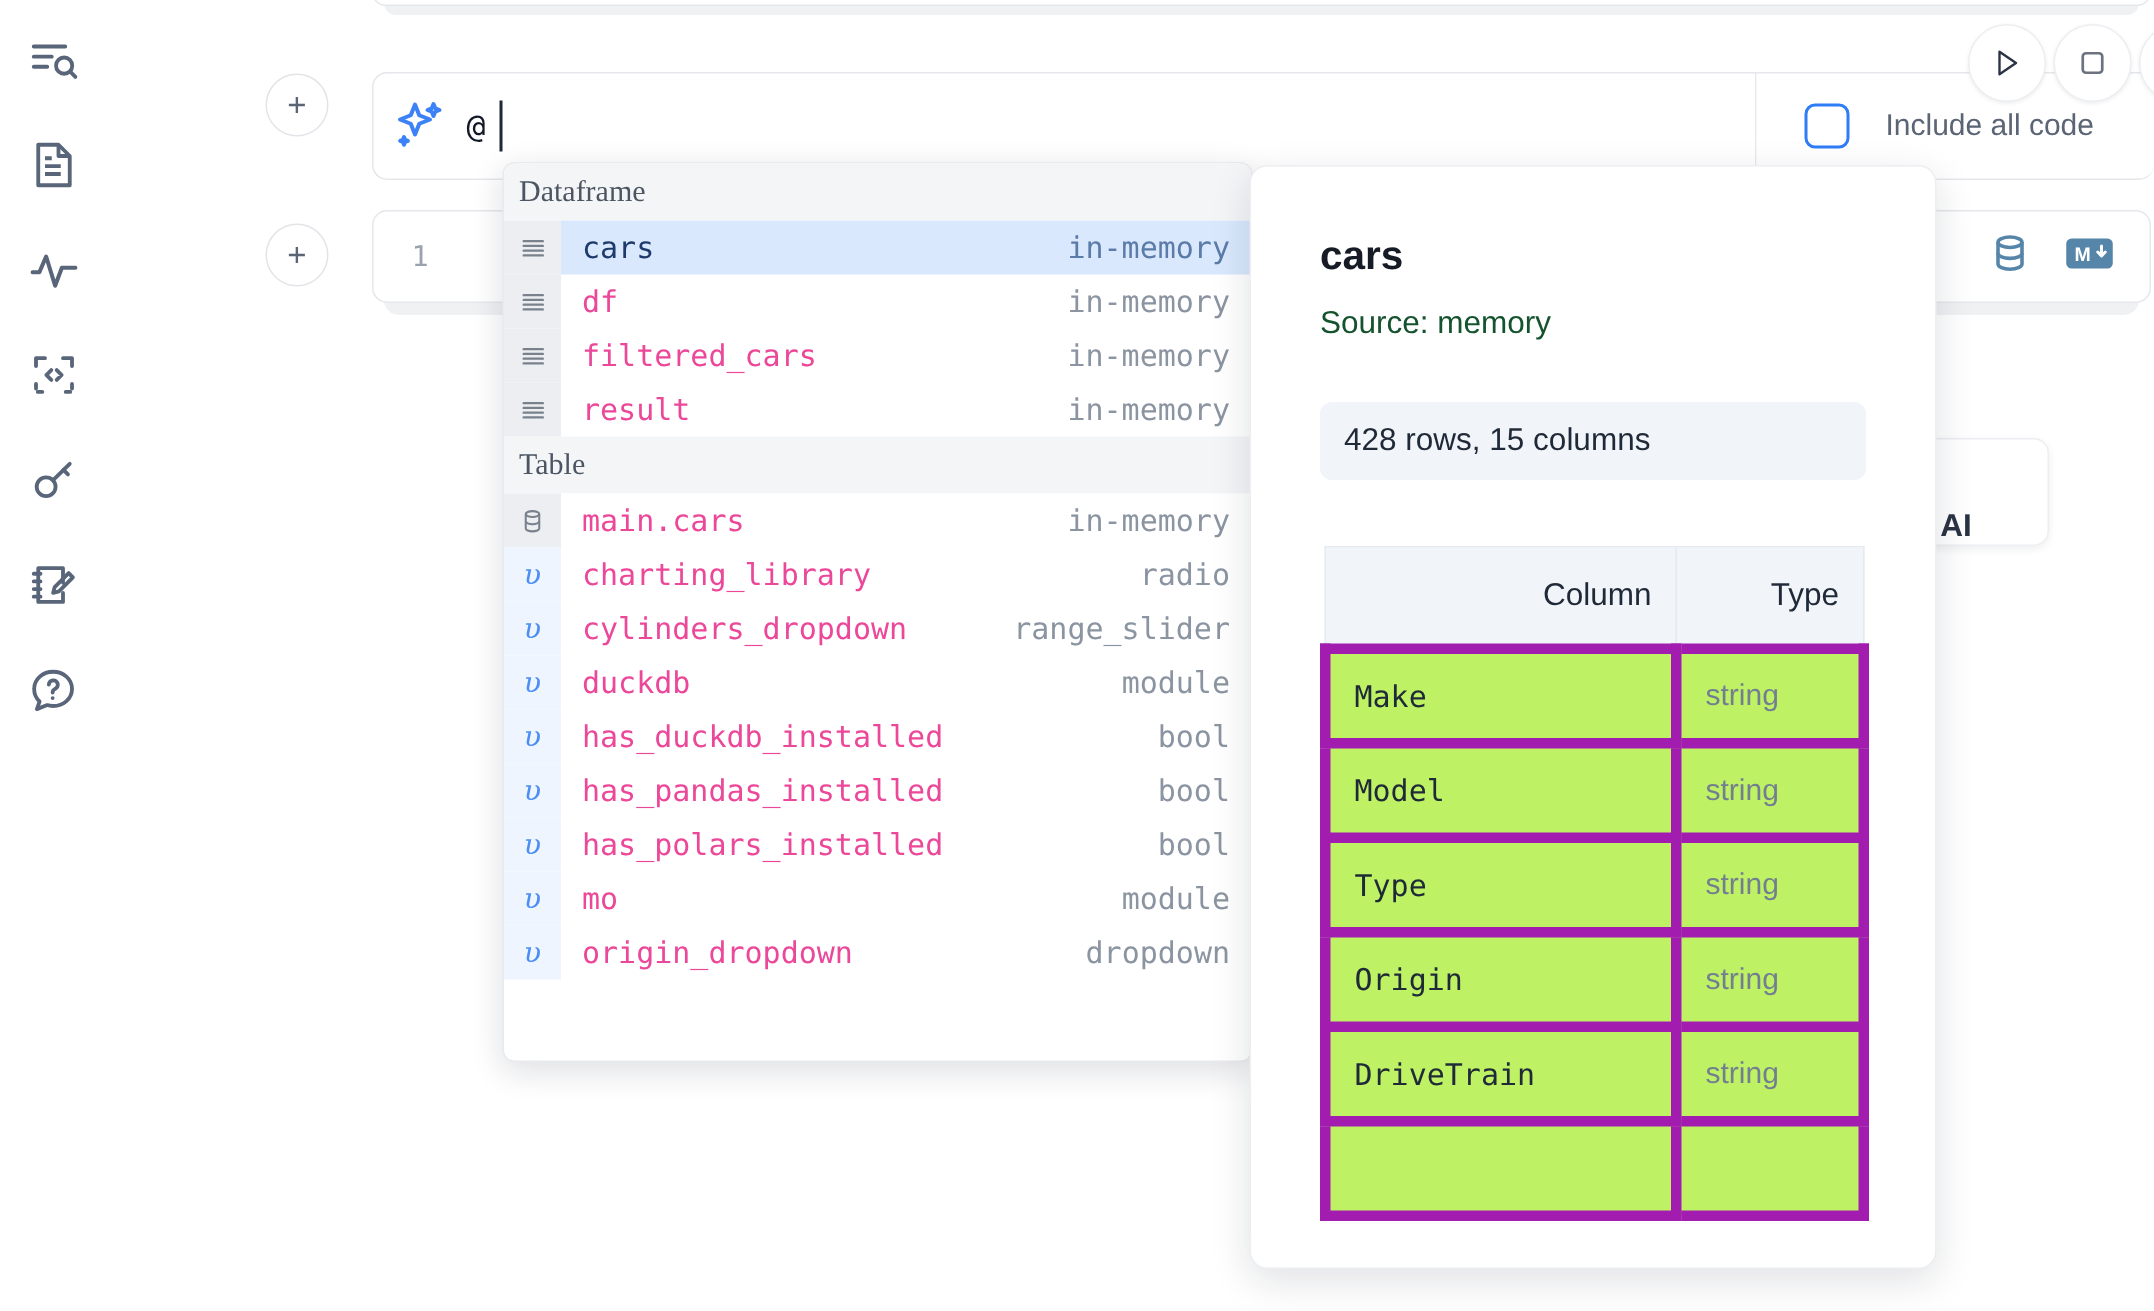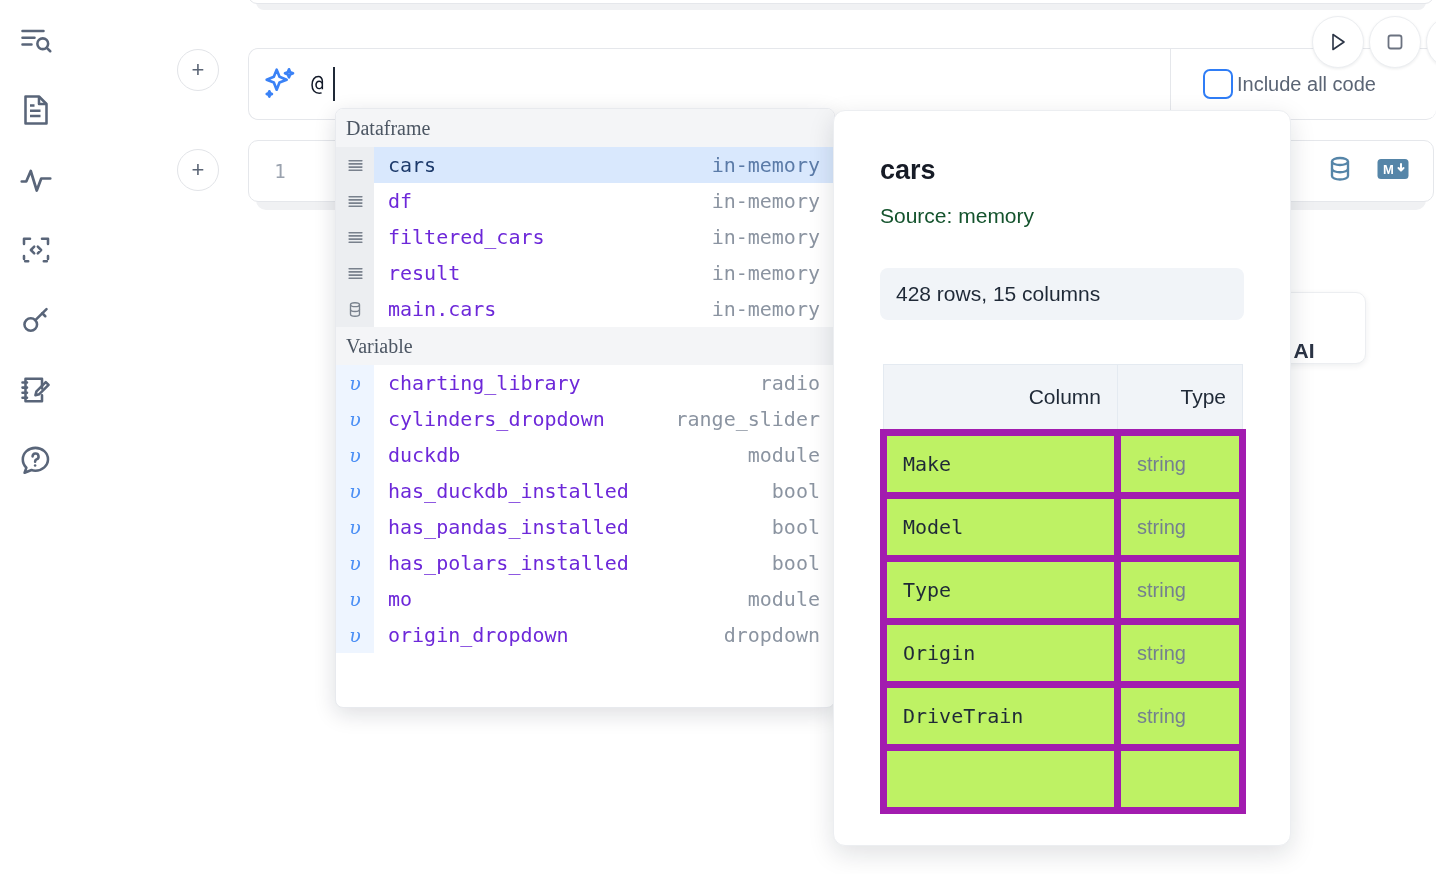--- a/index.html
+++ b/index.html
@@ -62,21 +62,21 @@
   .caret {
     position: absolute; left: 22px; top: 18px; width: 2px; height: 34px;
     background: #1f2937;
   }
 
   
   .hdr-right {
     position: absolute; left: 1170px; top: 48px; width: 266px; height: 72px;
     background: #fff; border: 1px solid #e5e7eb; border-left: 1px solid #e5e7eb;
     border-radius: 0 10px 10px 0; border-right: none;
-    display: flex; align-items: center; padding-left: 32px; gap: 4px;
+    display: flex; align-items: center; padding-left: 32px; gap: 24px;
   }
   .chk {
     width: 30px; height: 30px; border: 2px solid #2f7df6; border-radius: 7px;
     background: #fff; cursor: pointer; flex: none;
   }
   .chk-label { font-size: 20px; color: #5b6575; white-space: nowrap; }
 
   
   .round-btn {
     position: absolute; width: 52px; height: 52px; border-radius: 50%;
@@ -138,21 +138,21 @@
     width: 38px; flex: none; height: 100%;
     display: flex; align-items: center; justify-content: center;
     background: #eceef1; color: #79818d;
   }
   .ac-row.var .ic { background: #eef5ff; color: #4b8ff5; font-style: italic;
     font-family: "DejaVu Serif", serif; font-size: 19px; }
   .ac-row .body {
     flex: 1; display: flex; align-items: center; justify-content: space-between;
     padding: 0 14px 0 14px; height: 100%;
   }
-  .ac-row .nm { color: #6d28d9; white-space: nowrap; }
+  .ac-row .nm { color: #ec4899; white-space: nowrap; }
   .ac-row .tp { color: #8b94a1; white-space: nowrap; }
   .ac-row.sel .body { background: #d9e8fd; }
   .ac-row.sel .nm { color: #1d3a6b; }
   .ac-row.sel .tp { color: #5b7ba8; }
 
   
   .detail {
     position: absolute; left: 833px; top: 110px; width: 458px; height: 736px;
     background: #ffffff; border: 1px solid #eceef1; border-radius: 12px;
     box-shadow: 0 8px 26px rgba(16,24,40,.13);
@@ -338,34 +338,34 @@
         <div class="ic">
           <svg width="19" height="19" viewBox="0 0 24 24" stroke="currentColor" stroke-width="2.1" stroke-linecap="round">
             <path d="M4 6h16M4 10h16M4 14h16M4 18h16"></path>
           </svg>
         </div>
         <div class="body">
           <span class="nm">result</span>
           <span class="tp">in-memory</span>
         </div>
       </div>
+      <div class="ac-group">Table</div>
       <div class="ac-row">
         <div class="ic">
           <svg width="18" height="19" viewBox="0 0 24 24" fill="none" stroke="currentColor" stroke-width="1.8">
             <ellipse cx="12" cy="5.6" rx="6" ry="2.6"></ellipse>
             <path d="M6 5.6v12.8c0 1.45 2.69 2.6 6 2.6s6-1.15 6-2.6V5.6"></path>
             <path d="M6 12c0 1.45 2.69 2.6 6 2.6s6-1.15 6-2.6"></path>
           </svg>
         </div>
         <div class="body">
           <span class="nm">main.cars</span>
           <span class="tp">in-memory</span>
         </div>
       </div>
-      <div class="ac-group">Variable</div>
       <div class="ac-row var">
         <div class="ic">υ</div>
         <div class="body">
           <span class="nm">charting_library</span>
           <span class="tp">radio</span>
         </div>
       </div>
       <div class="ac-row var">
         <div class="ic">υ</div>
         <div class="body">

